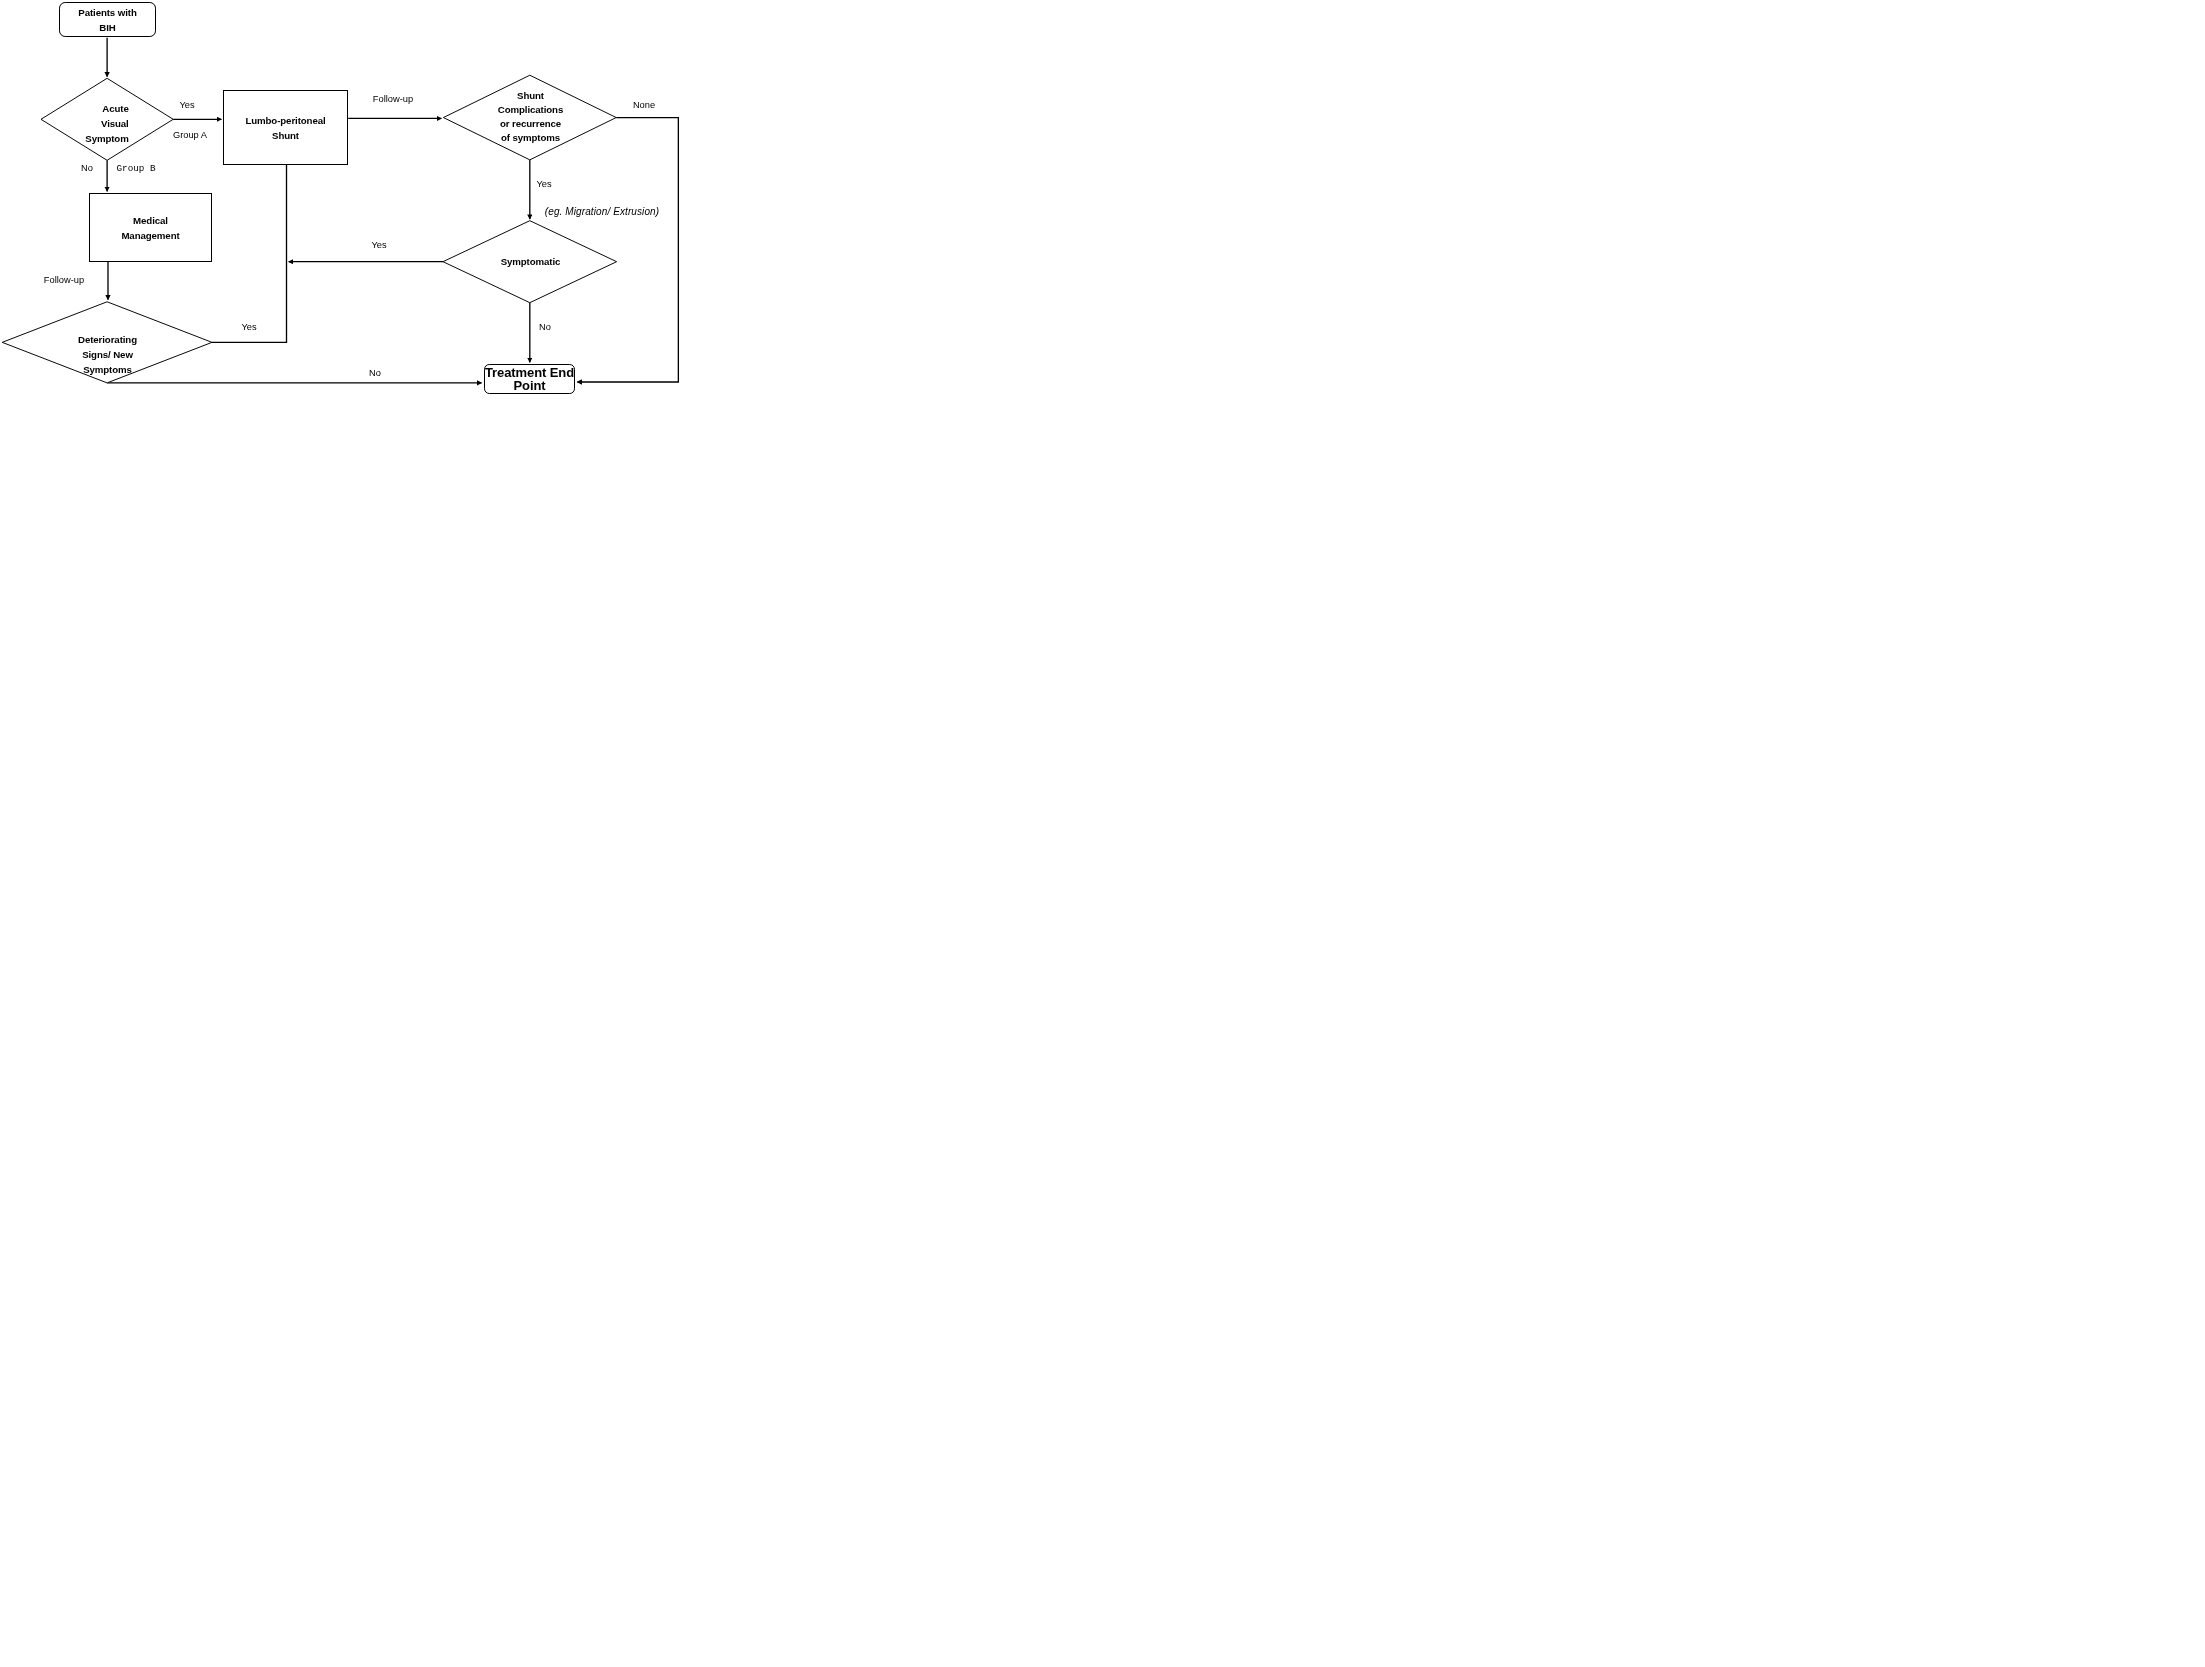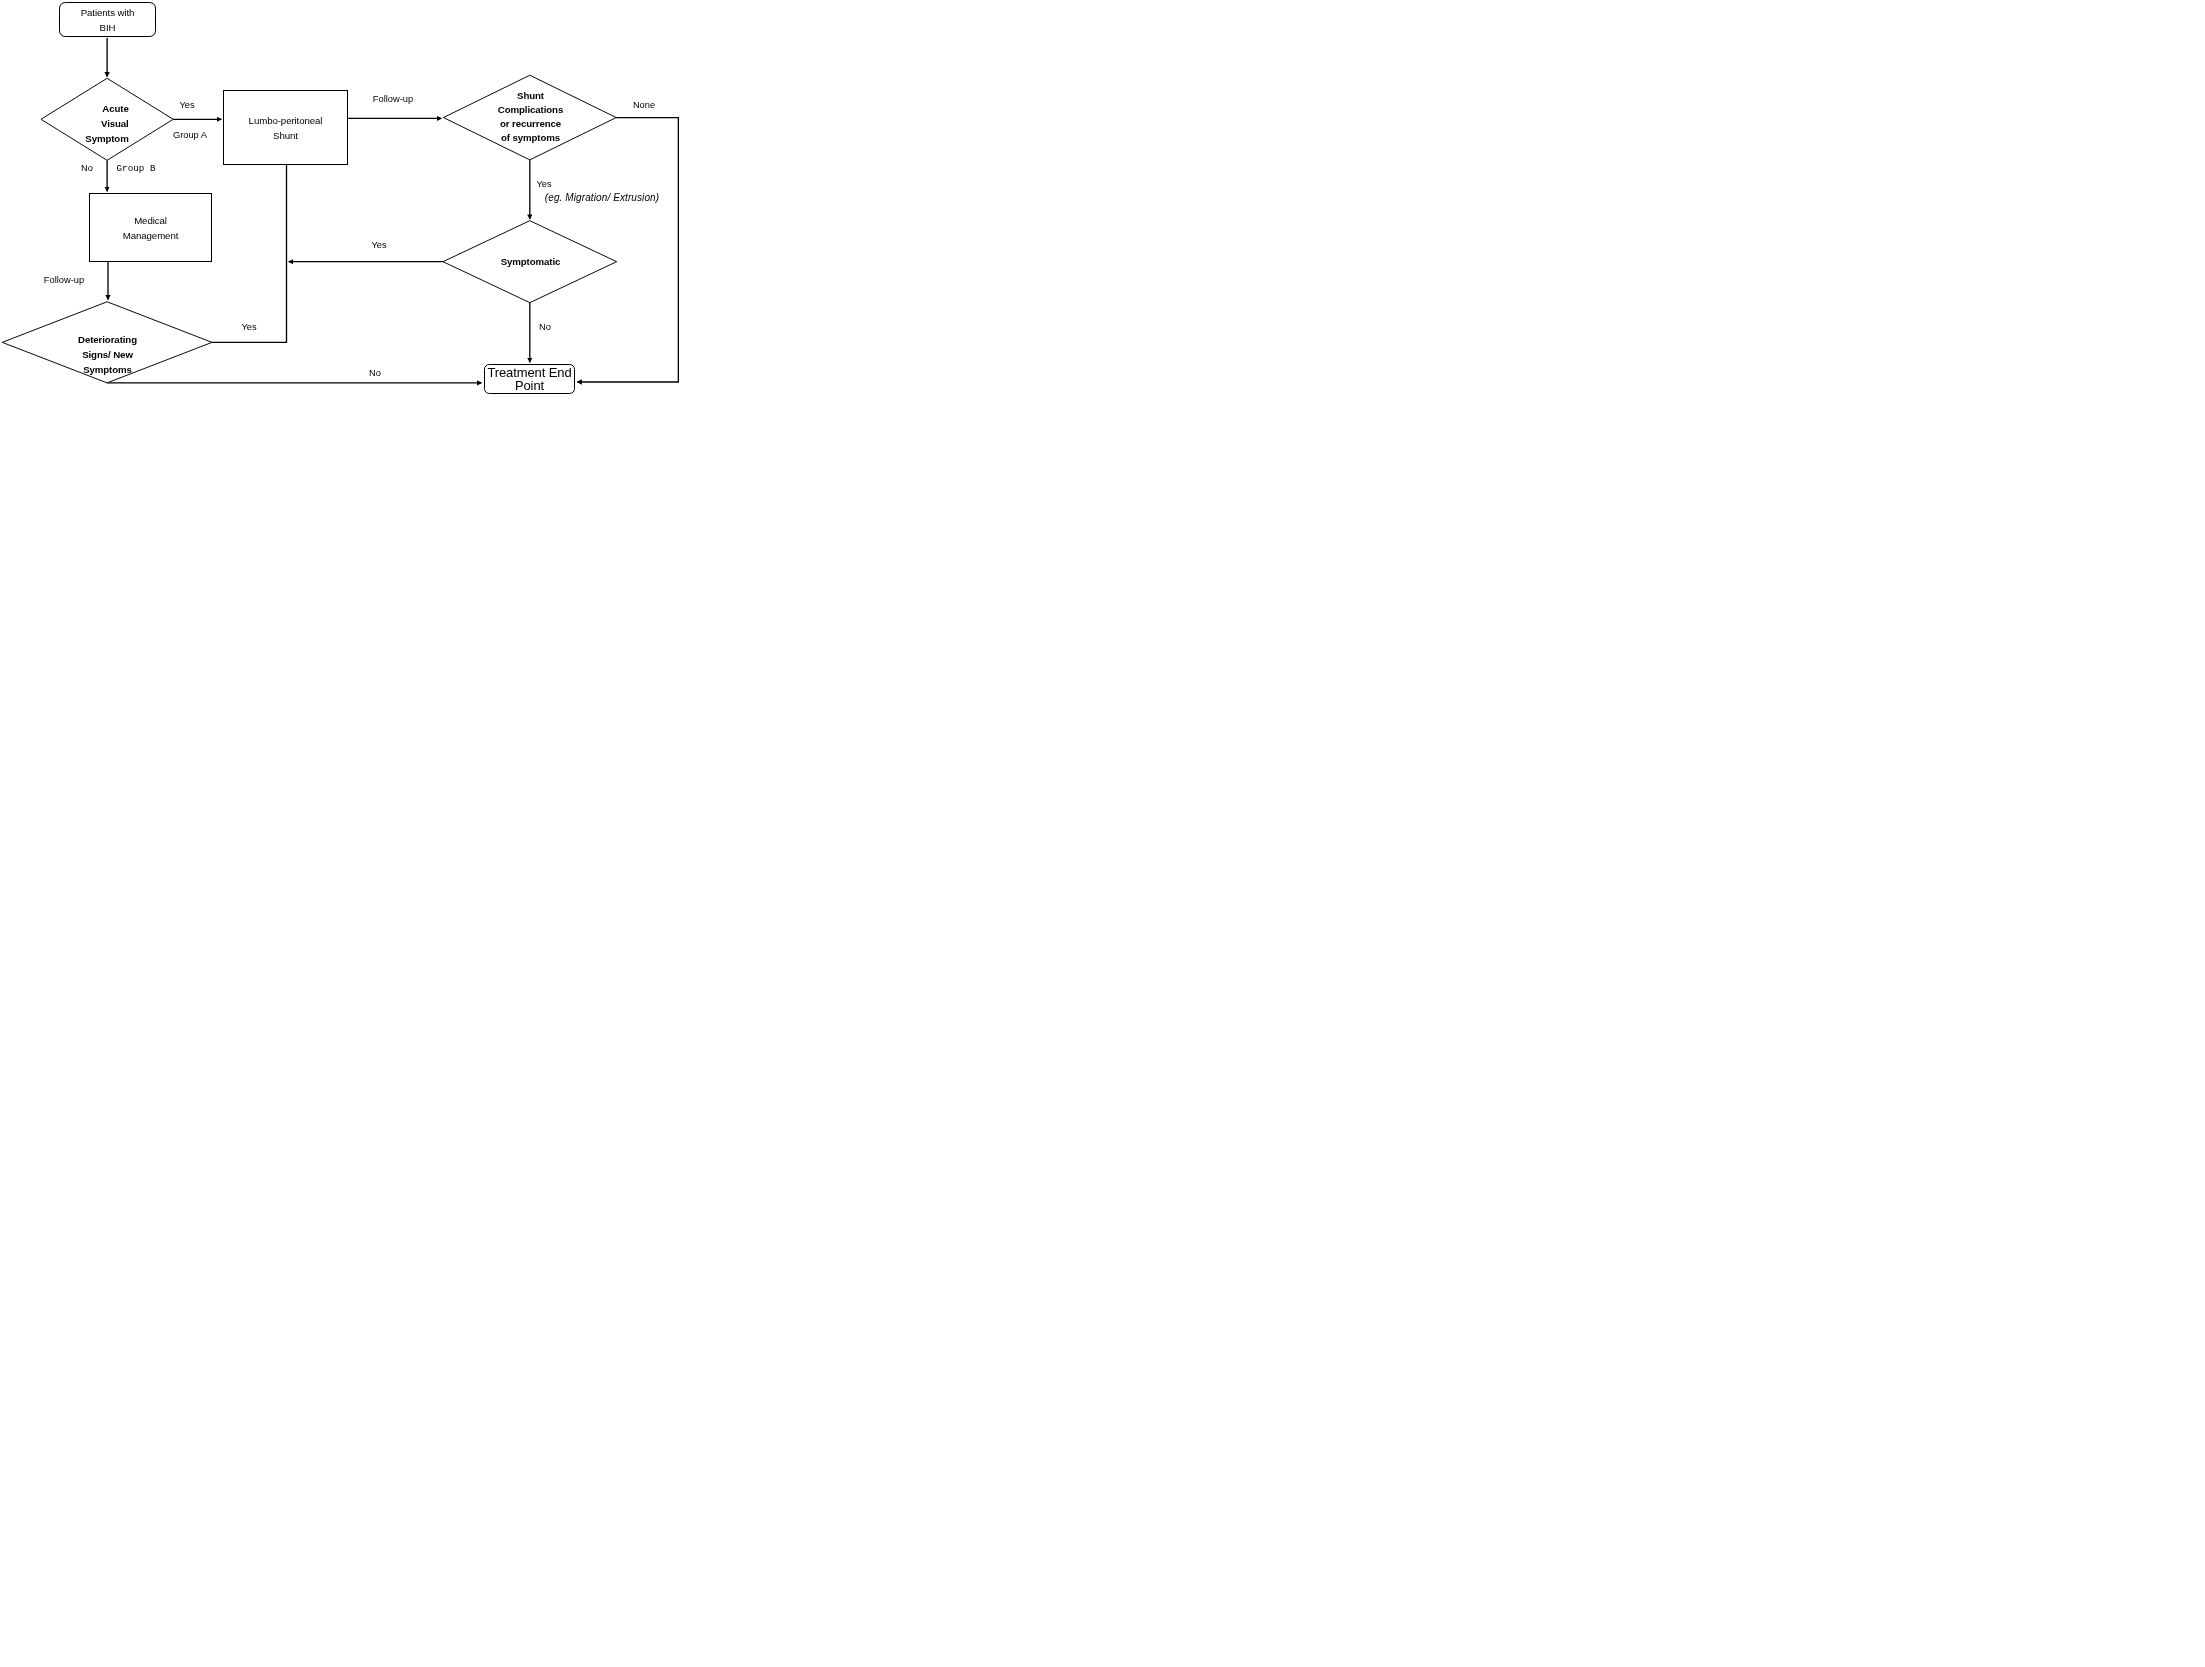--- a/index.html
+++ b/index.html
@@ -34,21 +34,21 @@
   }
   .node {
     position: absolute;
     box-sizing: border-box;
     background: #ffffff;
     border: 1.3px solid #000000;
     display: flex;
     align-items: center;
     justify-content: center;
     text-align: center;
-    font-weight: normal;
+    font-weight: bold;
     font-size: 9.7px;
     line-height: 15px;
     letter-spacing: -0.1px;
     white-space: pre-line;
   }
   .node.rounded {
     border-width: 1.8px;
     border-radius: 6.2px;
   }
   .dlabel {
@@ -147,21 +147,21 @@
 Signs/ New
 Symptoms</div>
 
   <div class="lbl" style="left:187px; top:105px;">Yes</div>
   <div class="lbl" style="left:190px; top:135px;text-align:right;">Group A</div>
   <div class="lbl" style="left:87px; top:168px;">No</div>
   <div class="lbl" style="left:136px; top:168px;font-family:Liberation Mono, monospace;">Group B</div>
   <div class="lbl" style="left:393px; top:99px;">Follow-up</div>
   <div class="lbl" style="left:644px; top:105px;">None</div>
   <div class="lbl" style="left:544px; top:184px;">Yes</div>
-  <div class="lbl italic" style="left:602px; top:197px;">(eg. Migration/ Extrusion)</div>
+  <div class="lbl italic" style="left:602px; top:211px;">(eg. Migration/ Extrusion)</div>
   <div class="lbl" style="left:379px; top:245px;">Yes</div>
   <div class="lbl" style="left:545px; top:327px;">No</div>
   <div class="lbl" style="left:64px; top:280px;">Follow-up</div>
   <div class="lbl" style="left:249px; top:327px;">Yes</div>
   <div class="lbl" style="left:375px; top:373px;">No</div>
 
 </div>
 
 
 </body></html>

